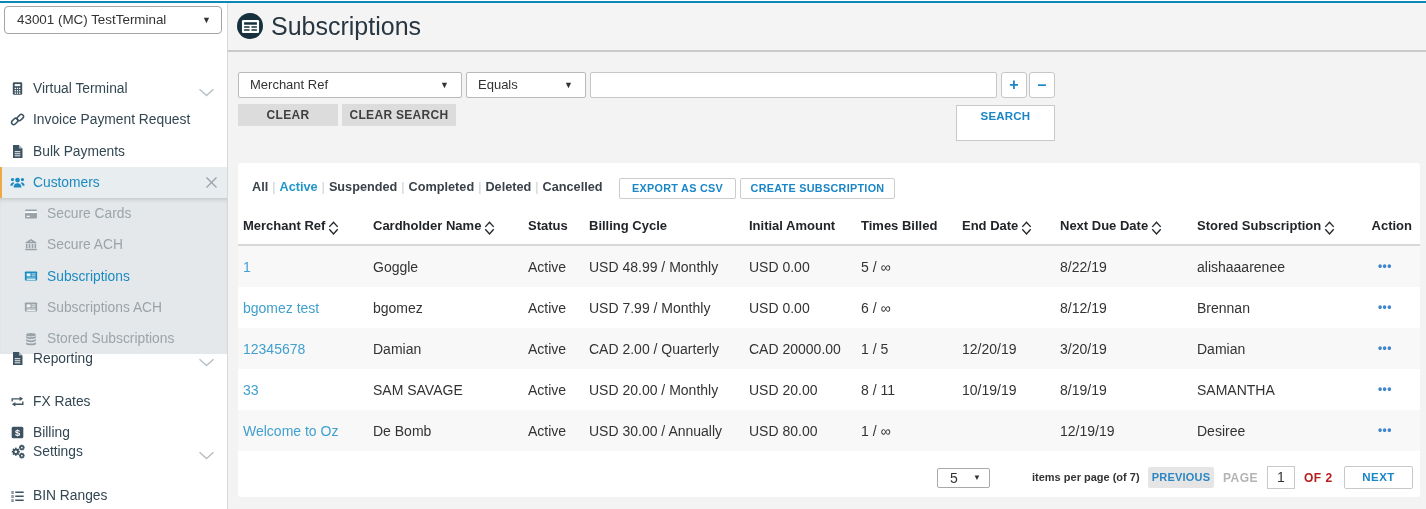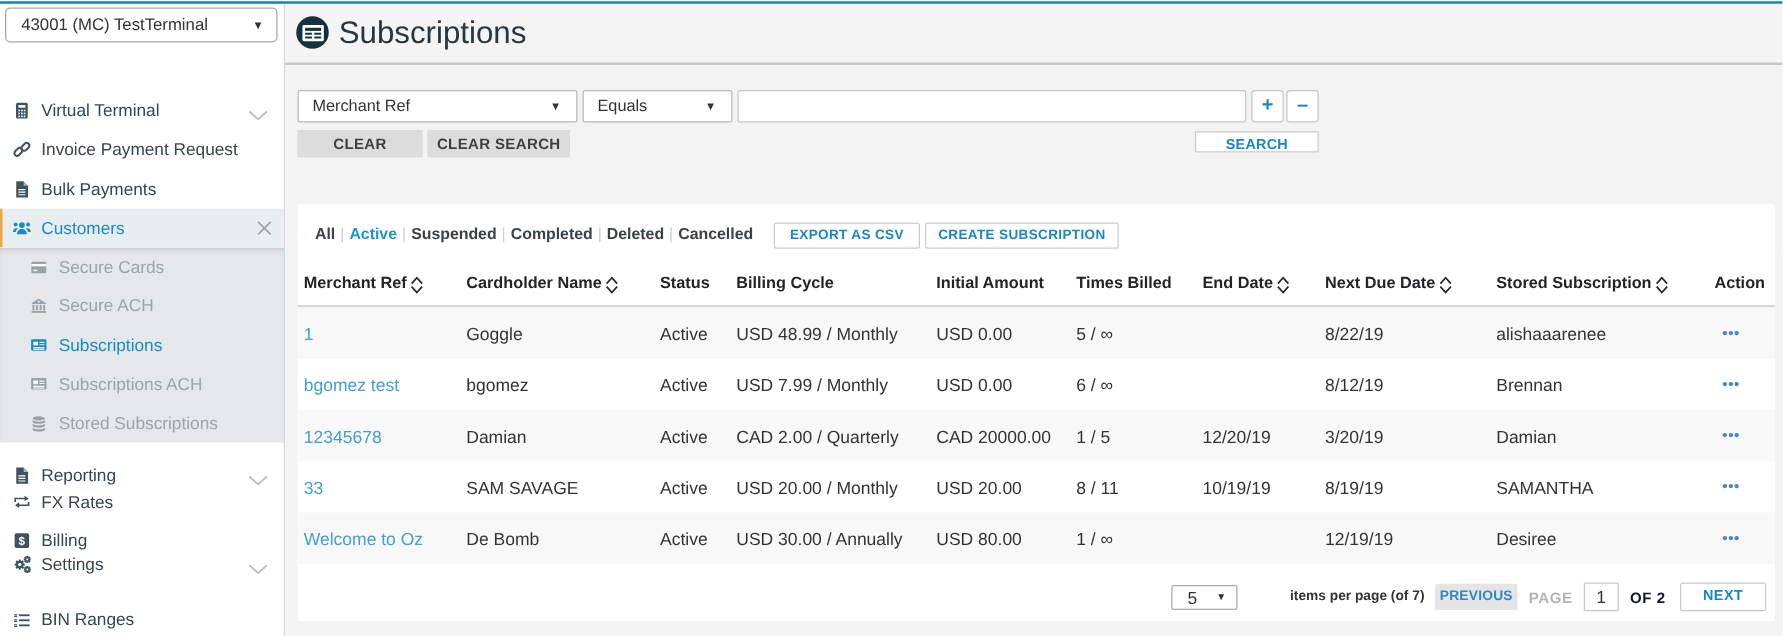--- a/index.html
+++ b/index.html
@@ -24,21 +24,21 @@
 .main { position:absolute; left:228px; top:3px; width:1198px; height:506px; }
 .pagehead { position:absolute; left:0; top:0; width:1198px; height:49px; background:#f4f4f4; border-bottom:2px solid #c9c9c9; }
 .hicon { position:absolute; left:9px; top:10px; width:26px; height:26px; border-radius:50%; background:#16303e; display:flex; align-items:center; justify-content:center; }
 .htitle { position:absolute; left:43px; top:9px; font-size:25px; color:#273640; }
 
 .fsel { position:absolute; height:26px; background:#fff; border:1px solid #b9b9b9; border-radius:2px; font-size:13px; color:#333; line-height:24px; padding-left:11px; }
 .fsel .arr { position:absolute; right:12px; top:0; font-size:9px; color:#333; }
 .finput { position:absolute; height:26px; background:#fff; border:1px solid #c6c6c6; border-radius:2px; }
 .pmbtn { position:absolute; width:26px; height:26px; background:#fff; border:1px solid #c6c6c6; border-radius:3px; color:#1a86c8; font-size:16px; font-weight:bold; text-align:center; line-height:23px; }
 .gbtn { position:absolute; height:22px; background:#dcdcdc; color:#3f3f3f; font-size:12px; font-weight:bold; text-align:center; line-height:22px; letter-spacing:.3px; }
-.wbtn { position:absolute; height:17px; background:#fff; border:1px solid #c9c9c9; color:#1a86c8; font-size:11.5px; font-weight:bold; text-align:center; line-height:21px; letter-spacing:.2px; }
+.wbtn { position:absolute; height:36px; background:#fff; border:1px solid #c9c9c9; color:#1a86c8; font-size:11.5px; font-weight:bold; text-align:center; line-height:21px; letter-spacing:.2px; }
 
 .card { position:absolute; left:10px; top:160px; width:1182px; height:334px; background:#fff; border-radius:3px; }
 .tabs { position:absolute; left:14px; top:17px; font-size:12.7px; font-weight:bold; color:#3a4249; white-space:nowrap; }
 .tabs .sep { color:#c9ced1; padding:0 4px; font-weight:normal; }
 .tabs .on { color:#2196c9; }
 .cbtn { position:absolute; top:15px; height:21px; background:#fff; border:1px solid #ccc; border-radius:2px; color:#1a86c8; font-size:10.8px; font-weight:bold; text-align:center; line-height:19px; letter-spacing:.3px; white-space:nowrap; }
 .thead { position:absolute; left:0; top:44px; width:1182px; height:39px; border-bottom:2px solid #d8d8d8; font-size:13px; font-weight:bold; color:#212529; }
 .thead > span { position:absolute; top:11px; white-space:nowrap; }
 .trow { position:absolute; left:0; width:1182px; height:41px; font-size:14px; color:#333; }
 .trow.odd { background:#f8f8f8; }
@@ -49,21 +49,21 @@
 .sorticon { display:inline-block; margin-left:3px; position:relative; vertical-align:middle; top:2px; }
 .sorticon svg { display:block; }
 
 .pag { position:absolute; left:0; top:288px; width:1182px; height:46px; }
 .psel { position:absolute; left:699px; top:17px; width:53px; height:20px; background:#fff; border:1px solid #a9a9a9; border-radius:2px; font-size:14px; color:#333; line-height:18px; padding-left:12px; }
 .psel .arr { position:absolute; right:8px; top:0; font-size:8px; color:#333; }
 .ptext { position:absolute; left:758px; top:20px; font-size:11px; font-weight:bold; color:#333;padding-left:36px; }
 .pprev { position:absolute; left:910px; top:16px; width:66px; height:21px; background:#e5e5e5; color:#2d87c3; font-size:11px; font-weight:bold; text-align:center; line-height:21px; letter-spacing:.2px; border-radius:2px; }
 .ppage { position:absolute; left:985px; top:20px; font-size:12px; font-weight:bold; color:#b3b3b3; letter-spacing:.5px; }
 .pinput { position:absolute; left:1029px; top:15px; width:28px; height:23px; background:#fff; border:1px solid #c9c9c9; font-size:14px; color:#333; text-align:center; line-height:21px; }
-.pof { position:absolute; left:1066px; top:20px; font-size:12px; font-weight:bold; color:#0f172a; letter-spacing:.5px; }
+.pof { position:absolute; left:1066px; top:20px; font-size:12px; font-weight:bold; color:#b91c1c; letter-spacing:.5px; }
 .pnext { position:absolute; left:1106px; top:15px; width:69px; height:23px; background:#fff; border:1px solid #c9c9c9; color:#1a86c8; font-size:11.5px; font-weight:bold; text-align:center; line-height:21px; letter-spacing:.4px; border-radius:2px; }
 </style>
 </head>
 <body>
 <div class="topbar"></div>
 
 <div class="sidebar">
   <div class="tsel">43001 (MC) TestTerminal<span class="arr">▼</span></div>
   <div class="custbg"></div>
   <div class="subbg"></div>
@@ -180,21 +180,21 @@
           <g fill="#98a2a8">
             <ellipse cx="8" cy="3.1" rx="5.6" ry="1.9"></ellipse>
             <path d="M2.4 4.6c1 1 3.1 1.5 5.6 1.5s4.6-.5 5.6-1.5v2c-1 1-3.1 1.5-5.6 1.5s-4.6-.5-5.6-1.5z"></path>
             <path d="M2.4 8.1c1 1 3.1 1.5 5.6 1.5s4.6-.5 5.6-1.5v2c-1 1-3.1 1.5-5.6 1.5s-4.6-.5-5.6-1.5z"></path>
             <path d="M2.4 11.6c1 1 3.1 1.5 5.6 1.5s4.6-.5 5.6-1.5v1.7c0 1.1-2.5 1.9-5.6 1.9s-5.6-.8-5.6-1.9z"></path>
           </g>
         </svg>
       </span>
       <span class="lbl">Stored Subscriptions</span>
     </div>
-  <div class="mi" style="top:362px;">
+  <div class="mi" style="top:340px;">
       <span class="ic">
         <svg width="15" height="15" viewBox="0 0 16 16">
           <path fill="#3d5361" d="M3.2 1h6.3l3.8 3.8v10.2H3.2z"></path>
           <path fill="#fff" d="M9.5 1l3.8 3.8H9.5z" opacity=".55"></path>
           <g stroke="#fff" stroke-width="1">
             <path d="M5 8.2h6M5 10.4h6M5 12.6h6"></path>
           </g>
         </svg>
       </span>
       <span class="lbl">Reporting</span>

